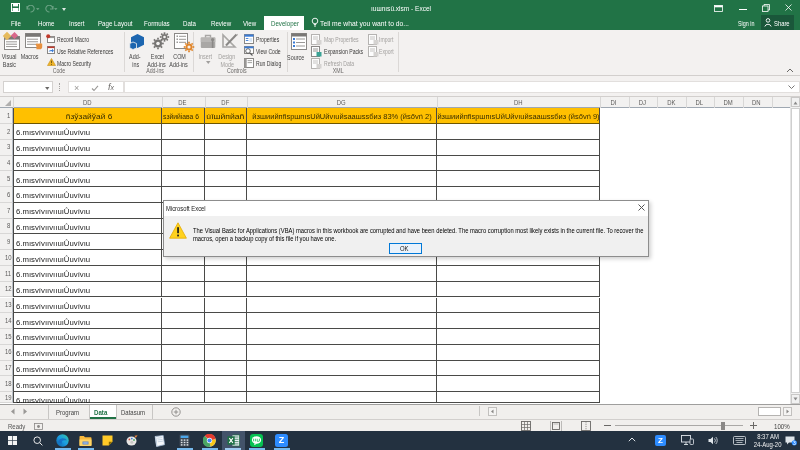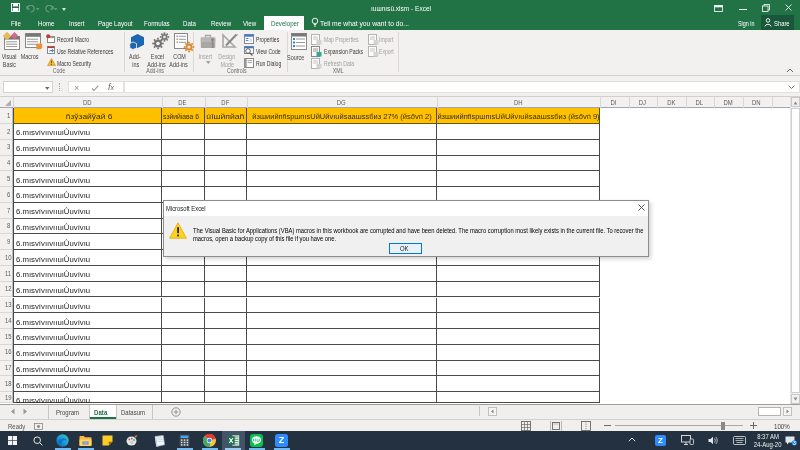--- a/index.html
+++ b/index.html
@@ -337,21 +337,21 @@
 <div class="tx" style="left:4.8px;top:283.00500000000005px;color:#5c5b5a;font-size:7px;transform:scaleX(0.85);">18</div>
 <div class="a" style="left:0;top:295.1px;width:13px;height:11.4px;background:#f2f1f0;border-bottom:1px solid #d8d7d6;border-right:1px solid #b8bec5"></div>
 <div class="tx" style="left:4.8px;top:296.595px;color:#5c5b5a;font-size:7px;transform:scaleX(0.85);">19</div>
 <div class="a" style="left:13px;top:11.0px;width:149px;height:16.0px;background:#ffc000;border-right:1px solid #4a4a48;border-bottom:1px solid #6e5600;border-left:1px solid #4a4a48;overflow:hidden"></div>
 <div class="tx" style="left:87.5px;top:14.5px;color:#3a2f00;font-size:8px;transform:translateX(-50%) scaleX(1.05);">ñзўзайўай 6</div>
 <div class="a" style="left:162px;top:11.0px;width:42.5px;height:16.0px;background:#ffc000;border-right:1px solid #4a4a48;border-bottom:1px solid #6e5600;overflow:hidden"></div>
 <div class="tx" style="left:183.25px;top:14.5px;color:#3a2f00;font-size:7.5px;transform:translateX(-50%) scaleX(0.9);">sзйийіава 6</div>
 <div class="a" style="left:204.5px;top:11.0px;width:42.5px;height:16.0px;background:#ffc000;border-right:1px solid #4a4a48;border-bottom:1px solid #6e5600;overflow:hidden"></div>
 <div class="tx" style="left:225.75px;top:14.5px;color:#3a2f00;font-size:7.5px;transform:translateX(-50%) scaleX(1.15);">úîшйпйаñ 6</div>
 <div class="a" style="left:247px;top:11.0px;width:190px;height:16.0px;background:#ffc000;border-right:1px solid #4a4a48;border-bottom:1px solid #6e5600;overflow:hidden"></div>
-<div class="tx" style="left:342.0px;top:14.5px;color:#3a2f00;font-size:7.5px;transform:translateX(-50%) scaleX(1.0);">йзшиийпfispшпısUйUйvıuйsаашssбиз 27% (йsővń 2)</div>
+<div class="tx" style="left:342.0px;top:14.5px;color:#3a2f00;font-size:7.5px;transform:translateX(-50%) scaleX(1.0);">йзшиийпfispшпısUйUйvıuйsаашssбиз 83% (йsővń 2)</div>
 <div class="a" style="left:437px;top:11.0px;width:163px;height:16.0px;background:#ffc000;border-right:1px solid #4a4a48;border-bottom:1px solid #6e5600;overflow:hidden"></div>
 <div class="tx" style="left:518.5px;top:14.5px;color:#3a2f00;font-size:7.5px;transform:translateX(-50%) scaleX(1.0);">йзшиийпfispшпısUйUйvıuйsаашssбиз (йsővń 9)</div>
 <div class="a" style="left:13px;top:27.0px;width:149px;height:15.8px;border-right:1px solid #4a4a48;border-bottom:1px solid #4a4a48;border-left:1px solid #4a4a48;overflow:hidden"></div>
 <div class="a" style="left:162px;top:27.0px;width:42.5px;height:15.8px;border-right:1px solid #4a4a48;border-bottom:1px solid #4a4a48;overflow:hidden"></div>
 <div class="a" style="left:204.5px;top:27.0px;width:42.5px;height:15.8px;border-right:1px solid #4a4a48;border-bottom:1px solid #4a4a48;overflow:hidden"></div>
 <div class="a" style="left:247px;top:27.0px;width:190px;height:15.8px;border-right:1px solid #4a4a48;border-bottom:1px solid #4a4a48;overflow:hidden"></div>
 <div class="a" style="left:437px;top:27.0px;width:163px;height:15.8px;border-right:1px solid #4a4a48;border-bottom:1px solid #4a4a48;overflow:hidden"></div>
 <div class="tx" style="left:15.5px;top:31.4px;color:#1a1a1a;font-size:8px;transform:scaleX(0.97);">6.mısvívııvııuıÛuvívıu</div>
 <div class="a" style="left:13px;top:42.8px;width:149px;height:15.8px;border-right:1px solid #4a4a48;border-bottom:1px solid #4a4a48;border-left:1px solid #4a4a48;overflow:hidden"></div>
 <div class="a" style="left:162px;top:42.8px;width:42.5px;height:15.8px;border-right:1px solid #4a4a48;border-bottom:1px solid #4a4a48;overflow:hidden"></div>

